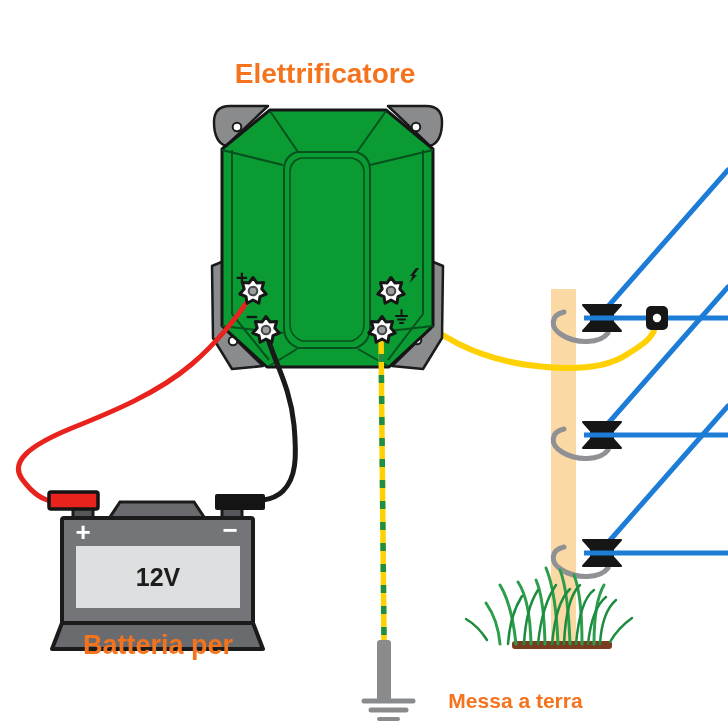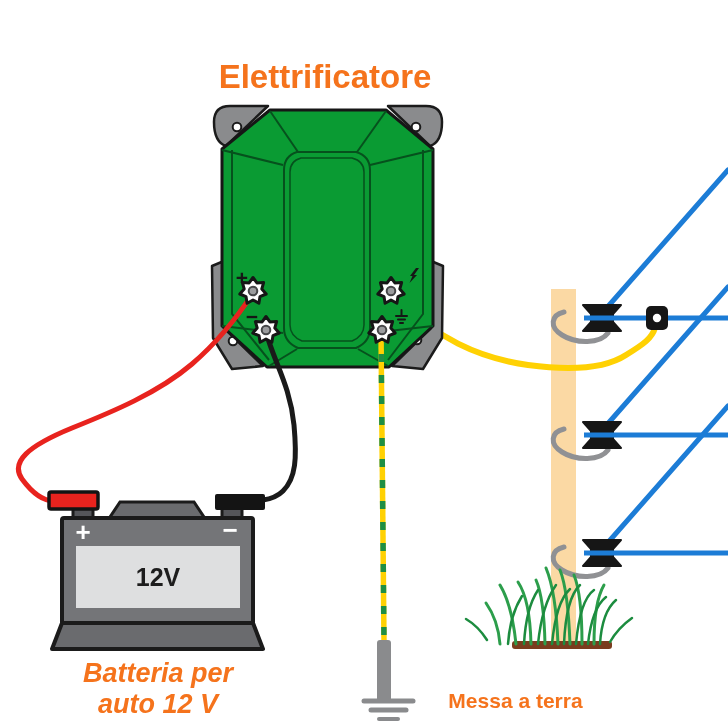--- a/index.html
+++ b/index.html
@@ -1,22 +1,22 @@
 <!DOCTYPE html>
 <html style="--c-accent-orange: #F5731C; --c-device-green: #0A9B33; --c-facet-green: #06511D; --c-wire-blue: #1C7CD6; --c-wire-yellow: #FFD103; --c-stripe-green: #1E8E44; --c-wire-red: #E8231E; --c-wire-black: #1A1A1A; --c-post-tan: #FBD9A4; --c-grass-green: #2C9E4B; --c-soil-brown: #7A3C1E; --c-metal-gray: #8A8B8D; --c-battery-gray: #747578; --c-battery-label-gray: #DEDFE0;"><head>
 <meta charset="utf-8">
 <style>
   html,body{margin:0;padding:0;background:#fff;}
   .stage{position:relative;width:728px;height:728px;background:#fff;overflow:hidden;
          font-family:"Liberation Sans",sans-serif;}
   .stage svg{position:absolute;left:0;top:0;}
   .lbl{position:absolute;color:var(--c-accent-orange,#F5731C);font-weight:700;
        text-align:center;letter-spacing:0;line-height:1.15;}
-  .lbl-title{left:200px;top:58px;width:250px;font-size:33px;}
-  .lbl-battery{left:48px;top:658px;width:220px;font-size:27px;line-height:31px;font-style:italic;}
+  .lbl-title{left:200px;top:58px;width:250px;font-size:28px;}
+  .lbl-battery{left:48px;top:630px;width:220px;font-size:27px;line-height:31px;}
   .lbl-ground{left:408px;top:689px;width:215px;font-size:21px;}
   svg text{font-family:"Liberation Sans",sans-serif;font-weight:700;}
 </style>
 </head>
 <body>
 
 <div class="stage">
 
 <svg width="728" height="728" viewBox="0 0 728 728">
   <defs>
@@ -166,17 +166,16 @@
     <text x="230" y="539" font-size="26" fill="#ffffff" text-anchor="middle">−</text>
     <text x="158" y="586" font-size="25" fill="#1d1d1d" text-anchor="middle">12V</text>
     <rect x="49" y="492" width="49" height="17" rx="2" fill="var(--c-wire-red,#E8231E)" stroke="#141414" stroke-width="3.5"></rect>
     <rect x="215" y="494" width="50" height="16" rx="2" fill="#141414"></rect>
   </g>
 </svg>
 
 <div class="lbl lbl-title">Elettrificatore</div>
 <div class="lbl lbl-battery">
   <div>Batteria per</div>
-  <div>auto 12 V</div>
 </div>
 <div class="lbl lbl-ground">Messa a terra</div>
 
 </div>
 
 </body></html>

